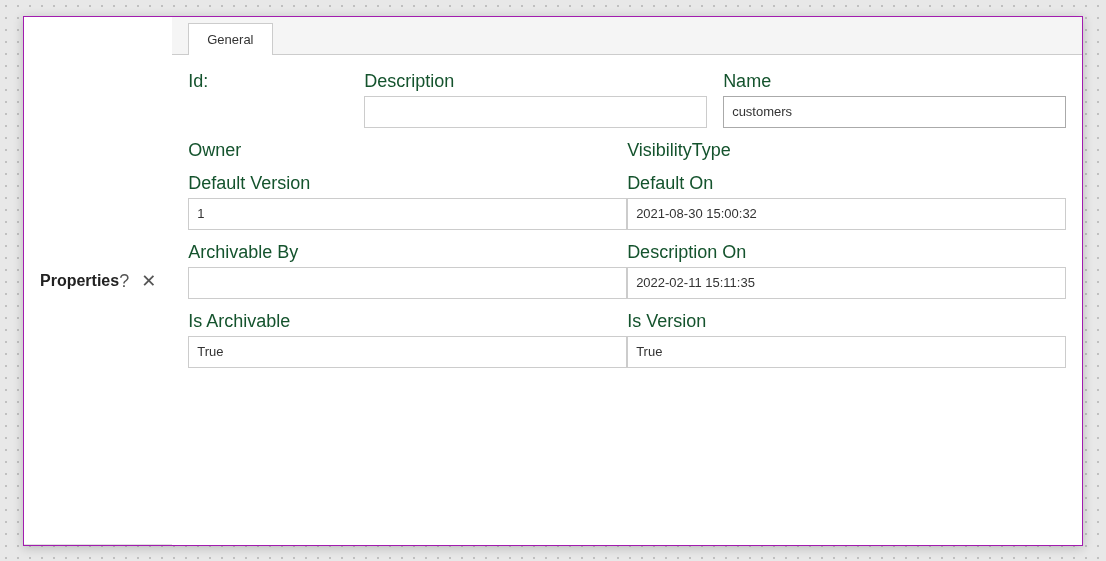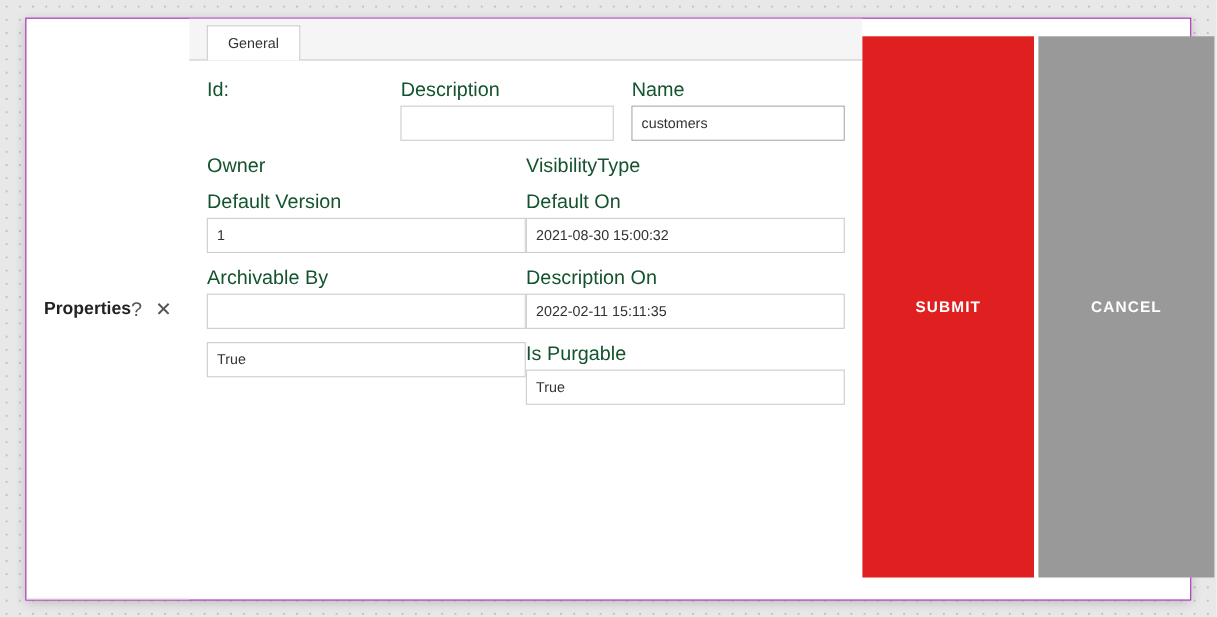--- a/index.html
+++ b/index.html
@@ -228,28 +228,25 @@
           <input type="text" value="" style="">
         </div>
         <div class="field">
           <label>Description On</label>
           <input type="text" value="2022-02-11 15:11:35" style="">
         </div>
       </div>
 
       <div class="form-row">
         <div class="field">
+          <label>Is Archivable</label>
           <input type="text" value="True" style="">
         </div>
         <div class="field">
-          <label>Is Purgable</label>
+          <label>Is Version</label>
           <input type="text" value="True" style="">
         </div>
       </div>
 
     </div>
   </div>
 
-  <div class="dialog-footer">
-    <button class="btn-submit">SUBMIT</button>
-    <button class="btn-cancel">CANCEL</button>
-  </div>
 </div>
 
 </body></html>

